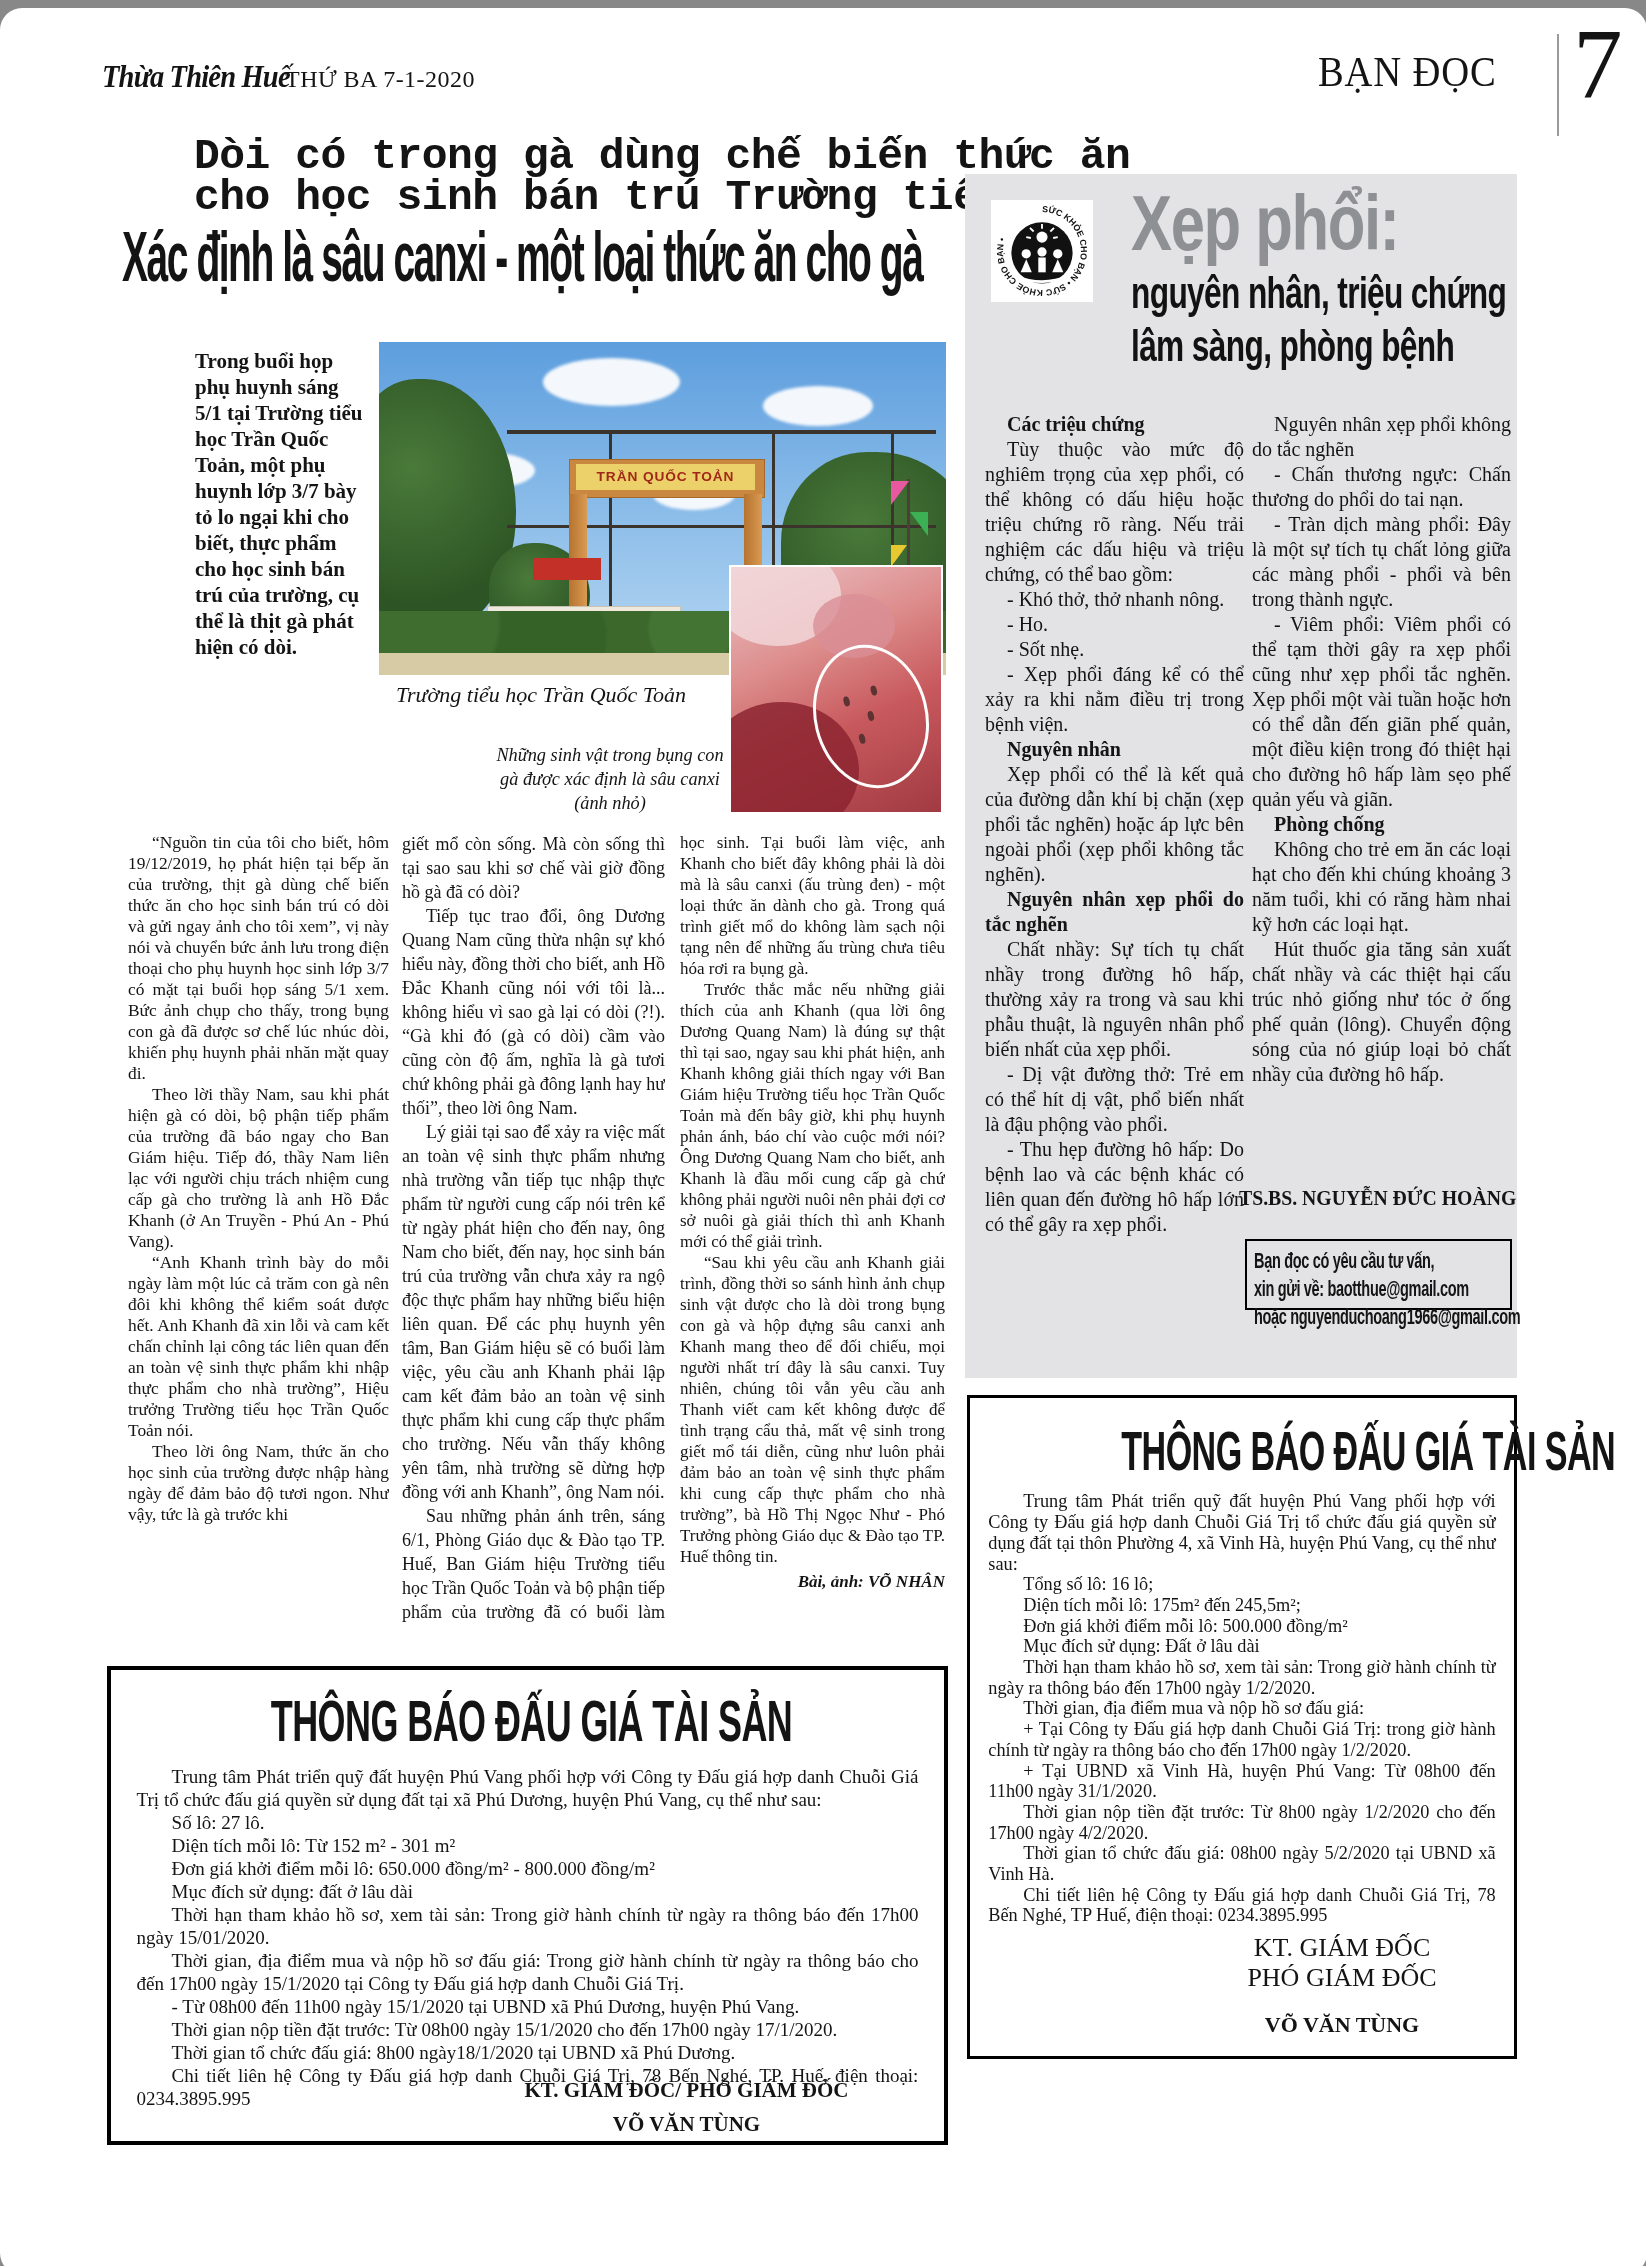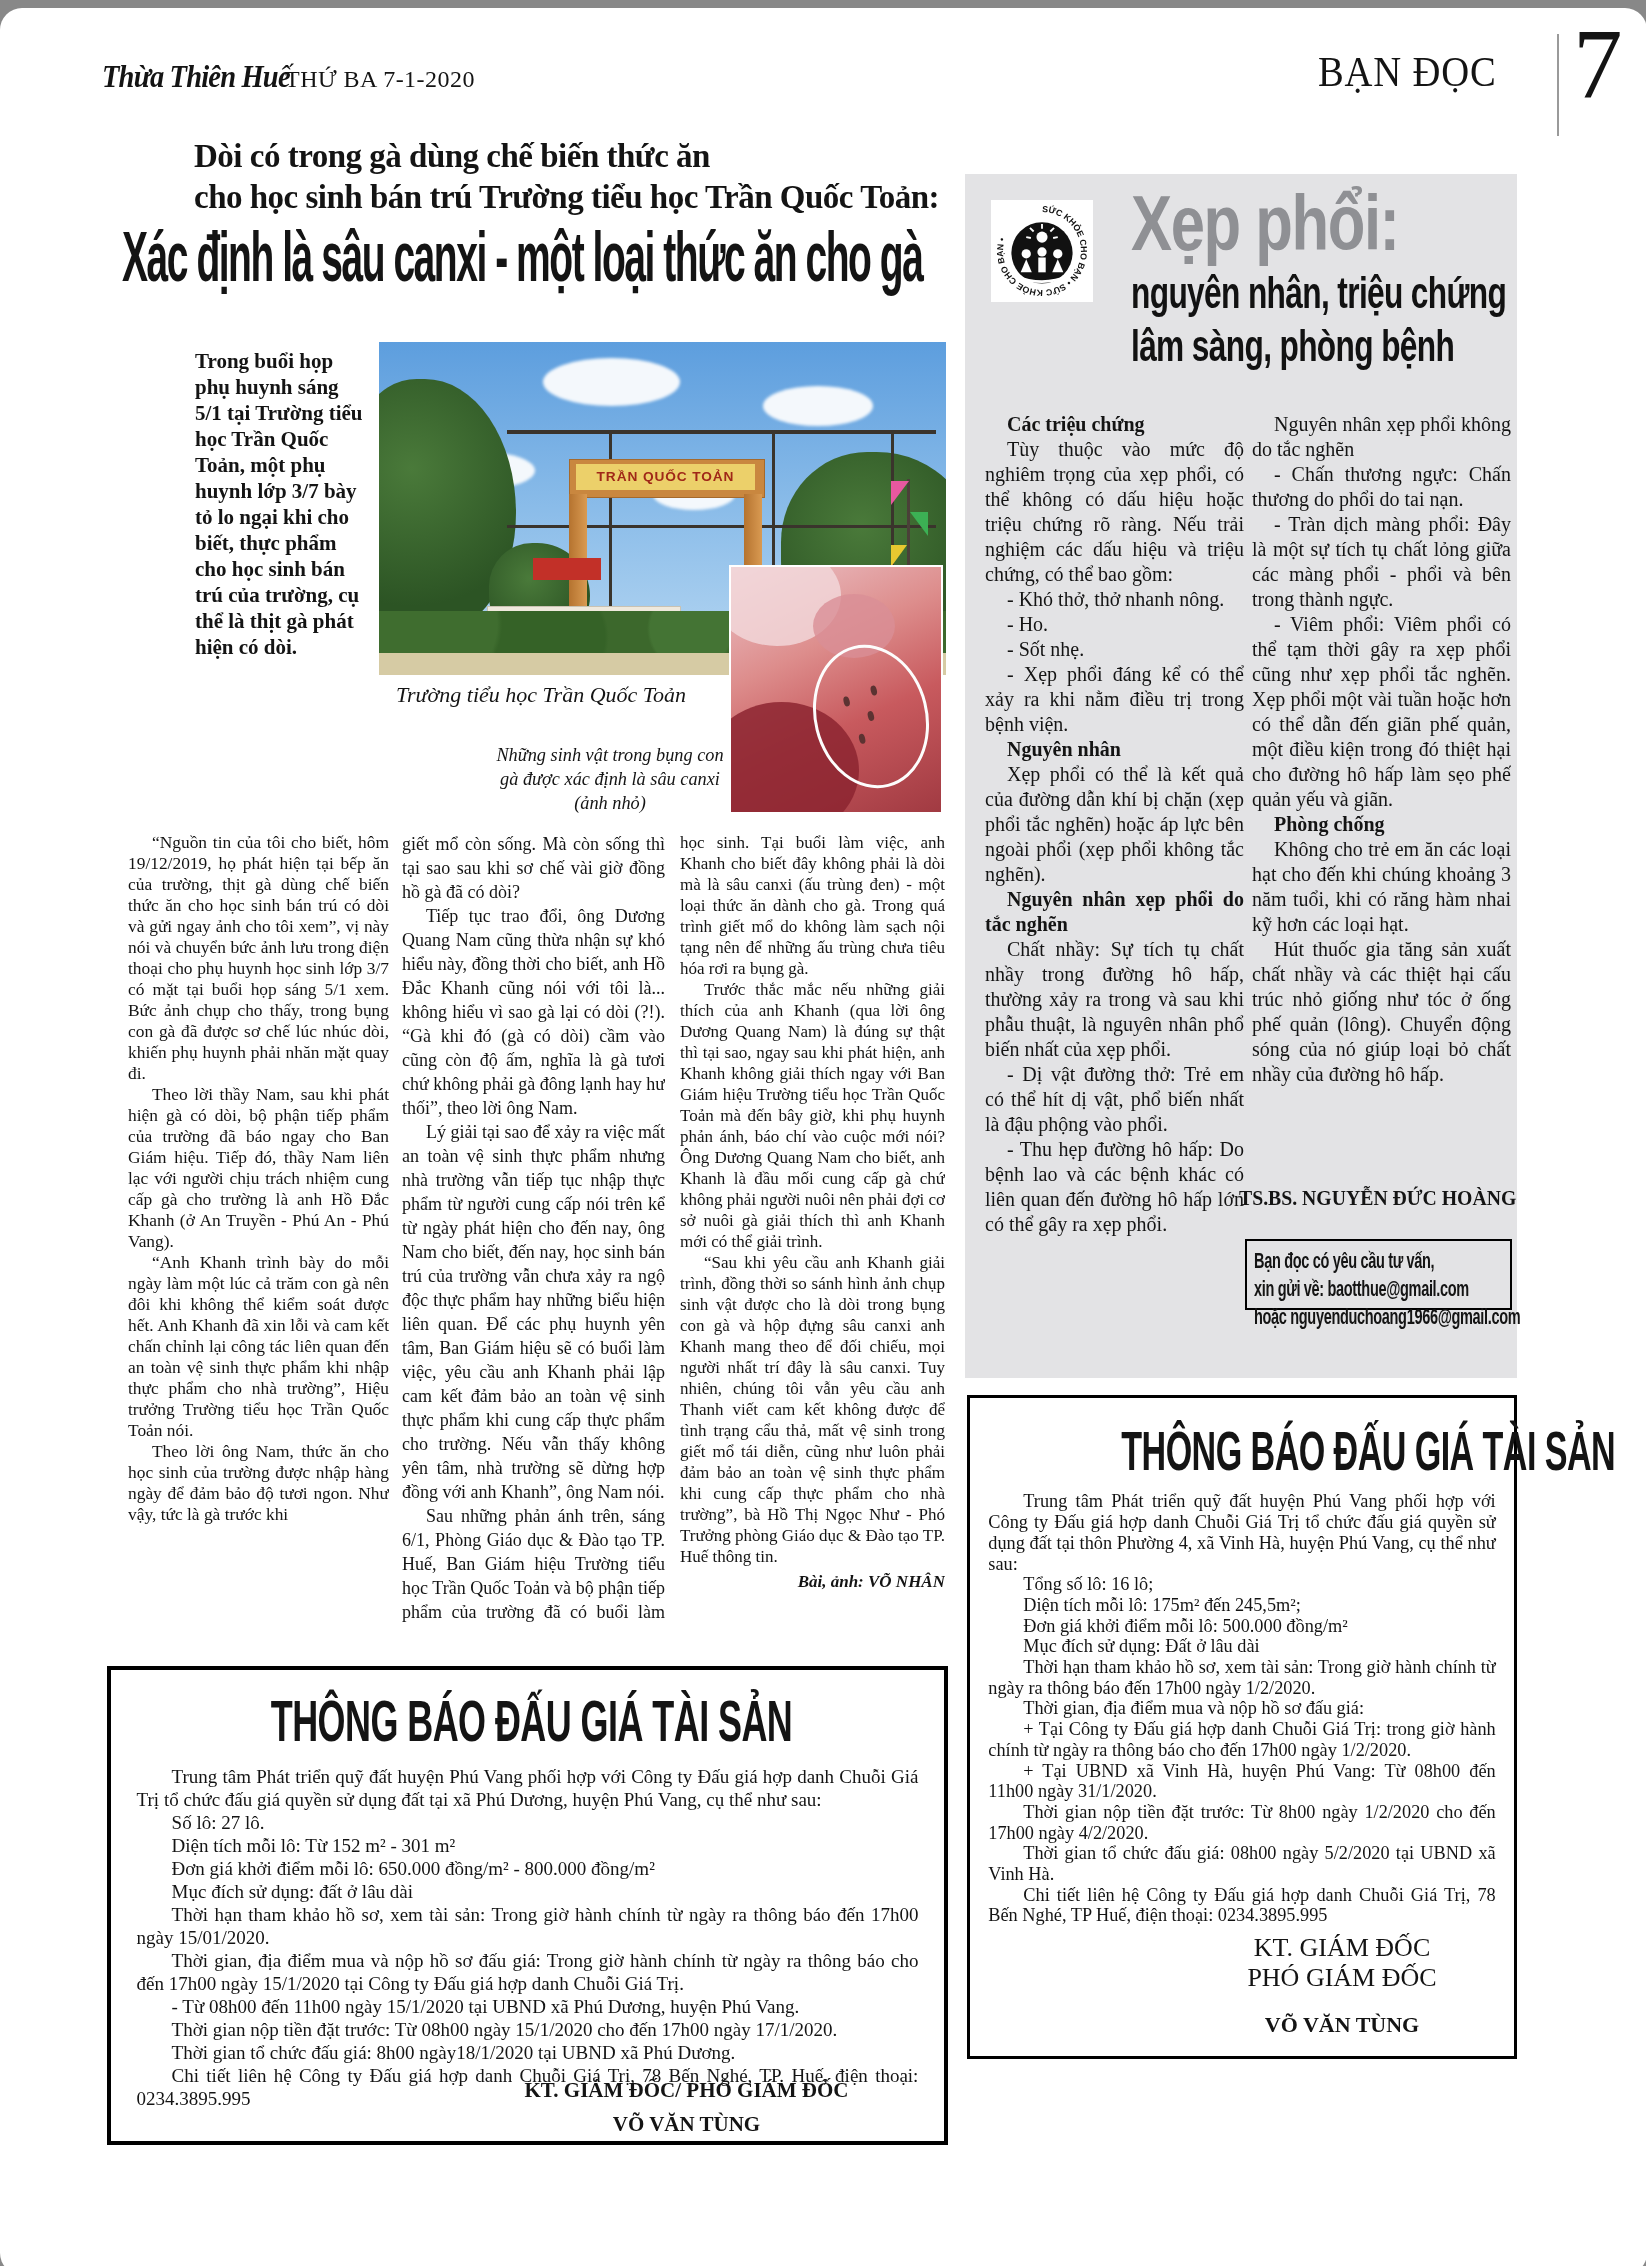--- a/index.html
+++ b/index.html
@@ -6,21 +6,21 @@
   #page{position:relative;width:1647px;height:2267px;background:#ffffff;
         font-family:"Liberation Serif",serif;color:#141414;overflow:hidden;margin:8px auto;border-radius:22px;}
   .abs{position:absolute;}
   
   .masthead{left:102px;top:51px;font-size:31px;font-weight:bold;font-style:italic;letter-spacing:-0.9px;transform:scaleX(.92);transform-origin:left;}
   .issue-date{left:285px;top:58px;font-size:24px;letter-spacing:0.5px;}
   .section-name{left:1318px;top:40px;font-size:42px;letter-spacing:0.9px;transform:scaleX(.92);transform-origin:left;}
   .page-bar{left:1557px;top:25.6px;width:1.8px;height:102px;background:#9a9a9a;}
   .page-num{left:1573px;top:5.5px;font-size:99px;font-weight:400;line-height:1;}
   
-  .kicker{left:194px;top:128px;font-size:33px;font-weight:bold;line-height:41px;letter-spacing:-0.5px;}
+  .kicker{left:194px;top:128px;font-size:43px;font-weight:bold;line-height:41px;letter-spacing:-0.5px;font-family:Liberation Mono, monospace;}
   .headline{left:122px;top:212px;white-space:nowrap;}
   .headline span{display:inline-block;font-family:"Liberation Sans",sans-serif;font-weight:bold;
      font-size:71px;letter-spacing:-2.7px;transform:scaleX(.55);transform-origin:left top;line-height:1.05;}
   .lede{left:195px;top:340px;width:175px;height:340px;font-size:21px;font-weight:bold;line-height:26px;overflow:hidden;text-align:left;}
   .photo-school{left:379px;top:334px;width:567px;height:333px;overflow:hidden;background:linear-gradient(180deg,#5d9ede 0%,#8fbfea 55%,#b8d8f2 100%);}
   .cloud{position:absolute;background:#f4f8fc;border-radius:50%;filter:blur(1.8px);}
   .tree{position:absolute;background:radial-gradient(circle at 40% 35%,#4a7a3a,#2c5424 70%);border-radius:45% 55% 50% 50%;}
   .fence-bar{position:absolute;background:#3a342c;}
   .gate-beam{position:absolute;left:190px;top:117px;width:194px;height:37px;background:#c9873f;border:1.8px solid #a5692c;}
   .gate-sign{position:absolute;left:197px;top:122px;width:179px;height:25.6px;background:#ecd06a;color:#a02818;

